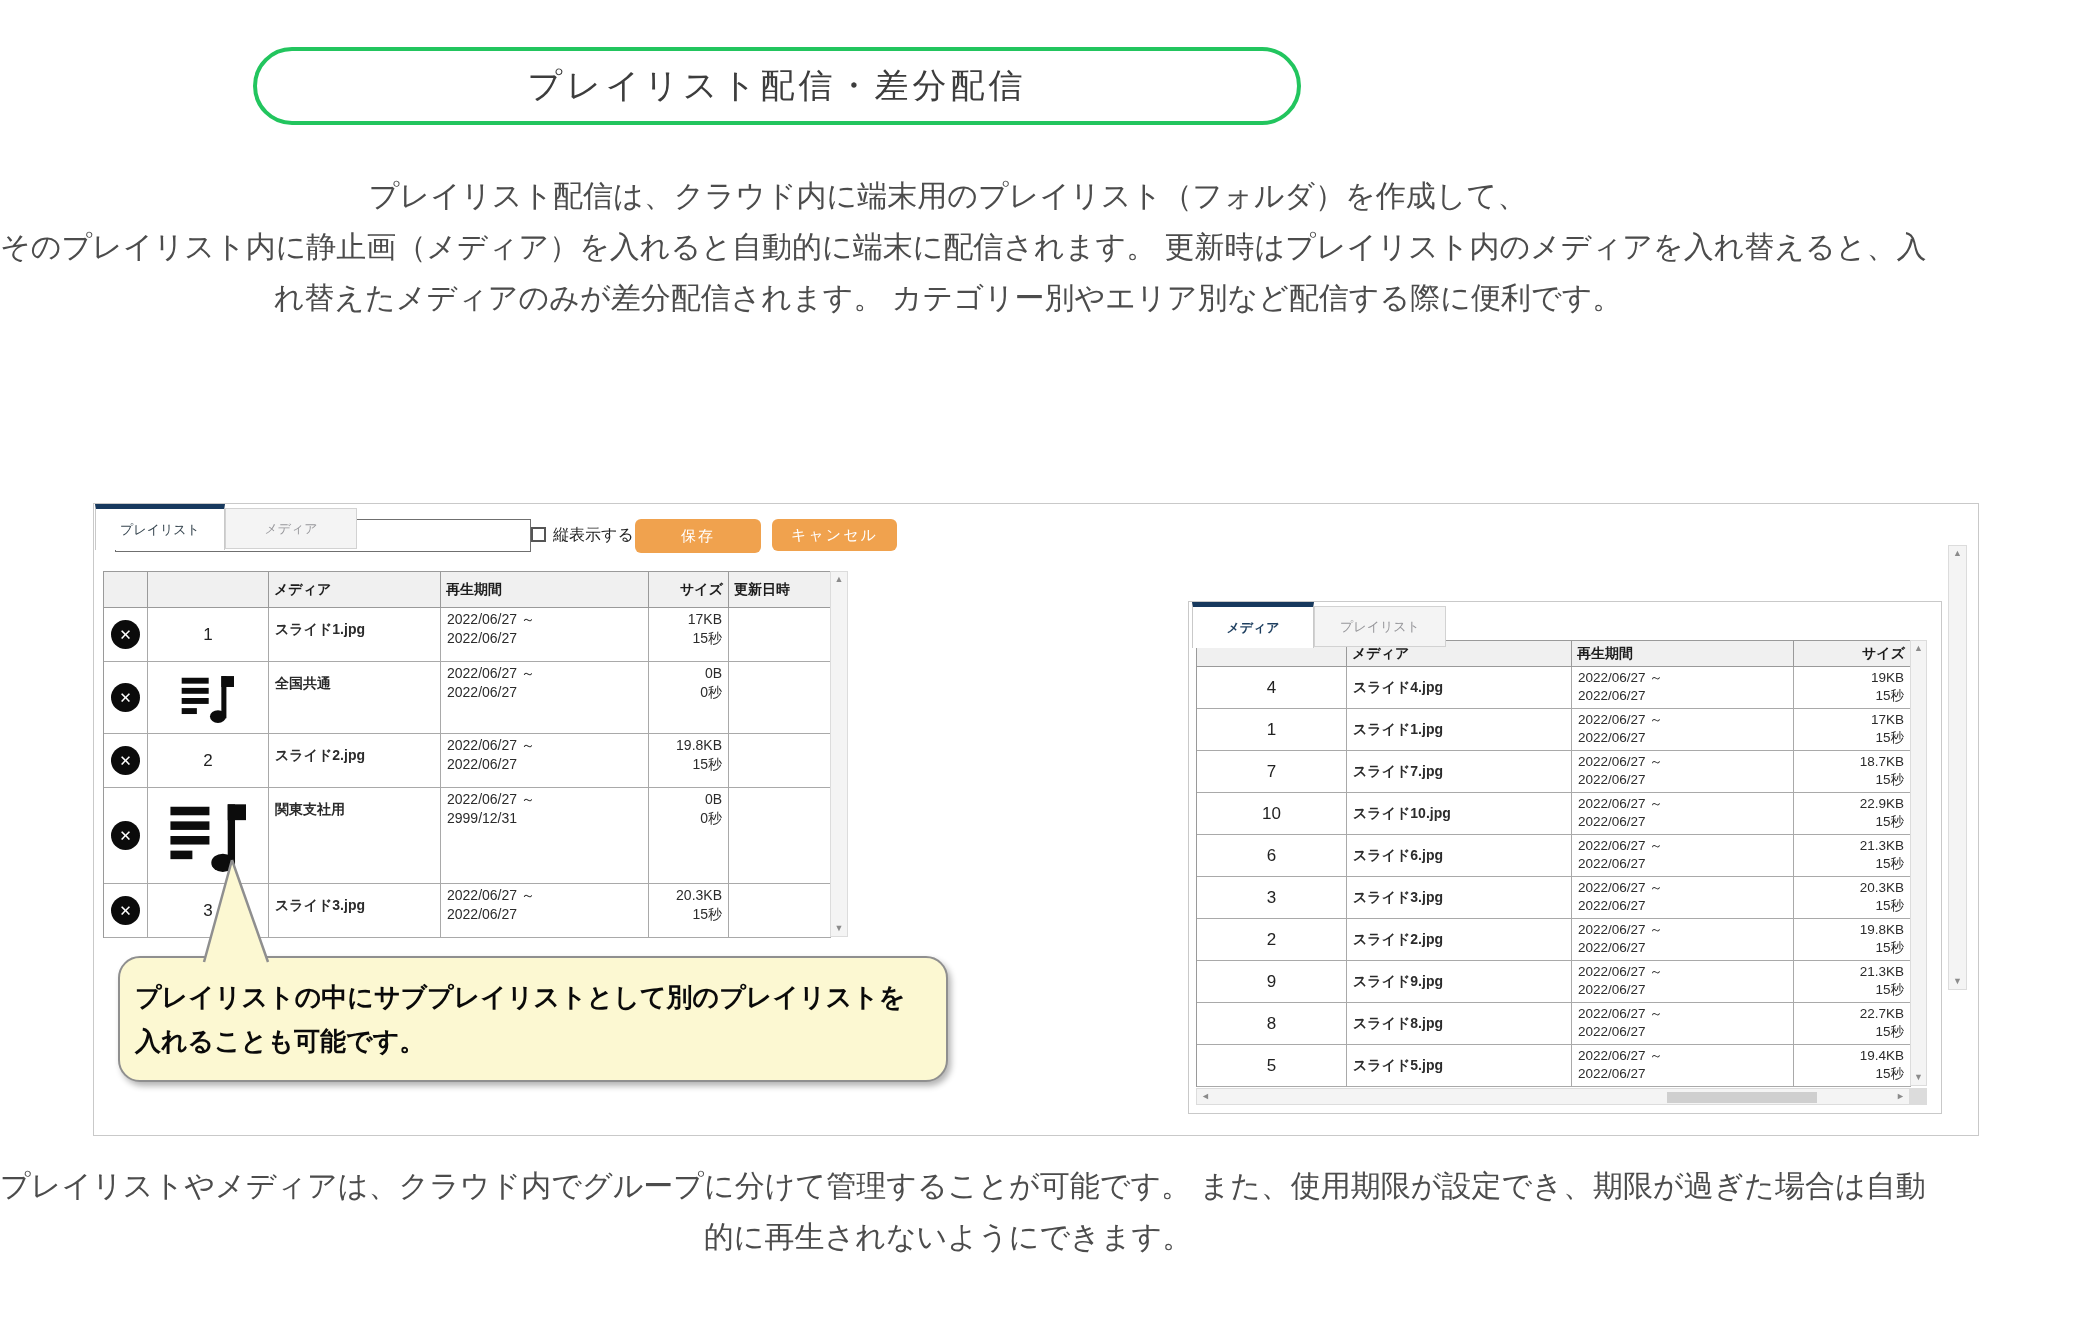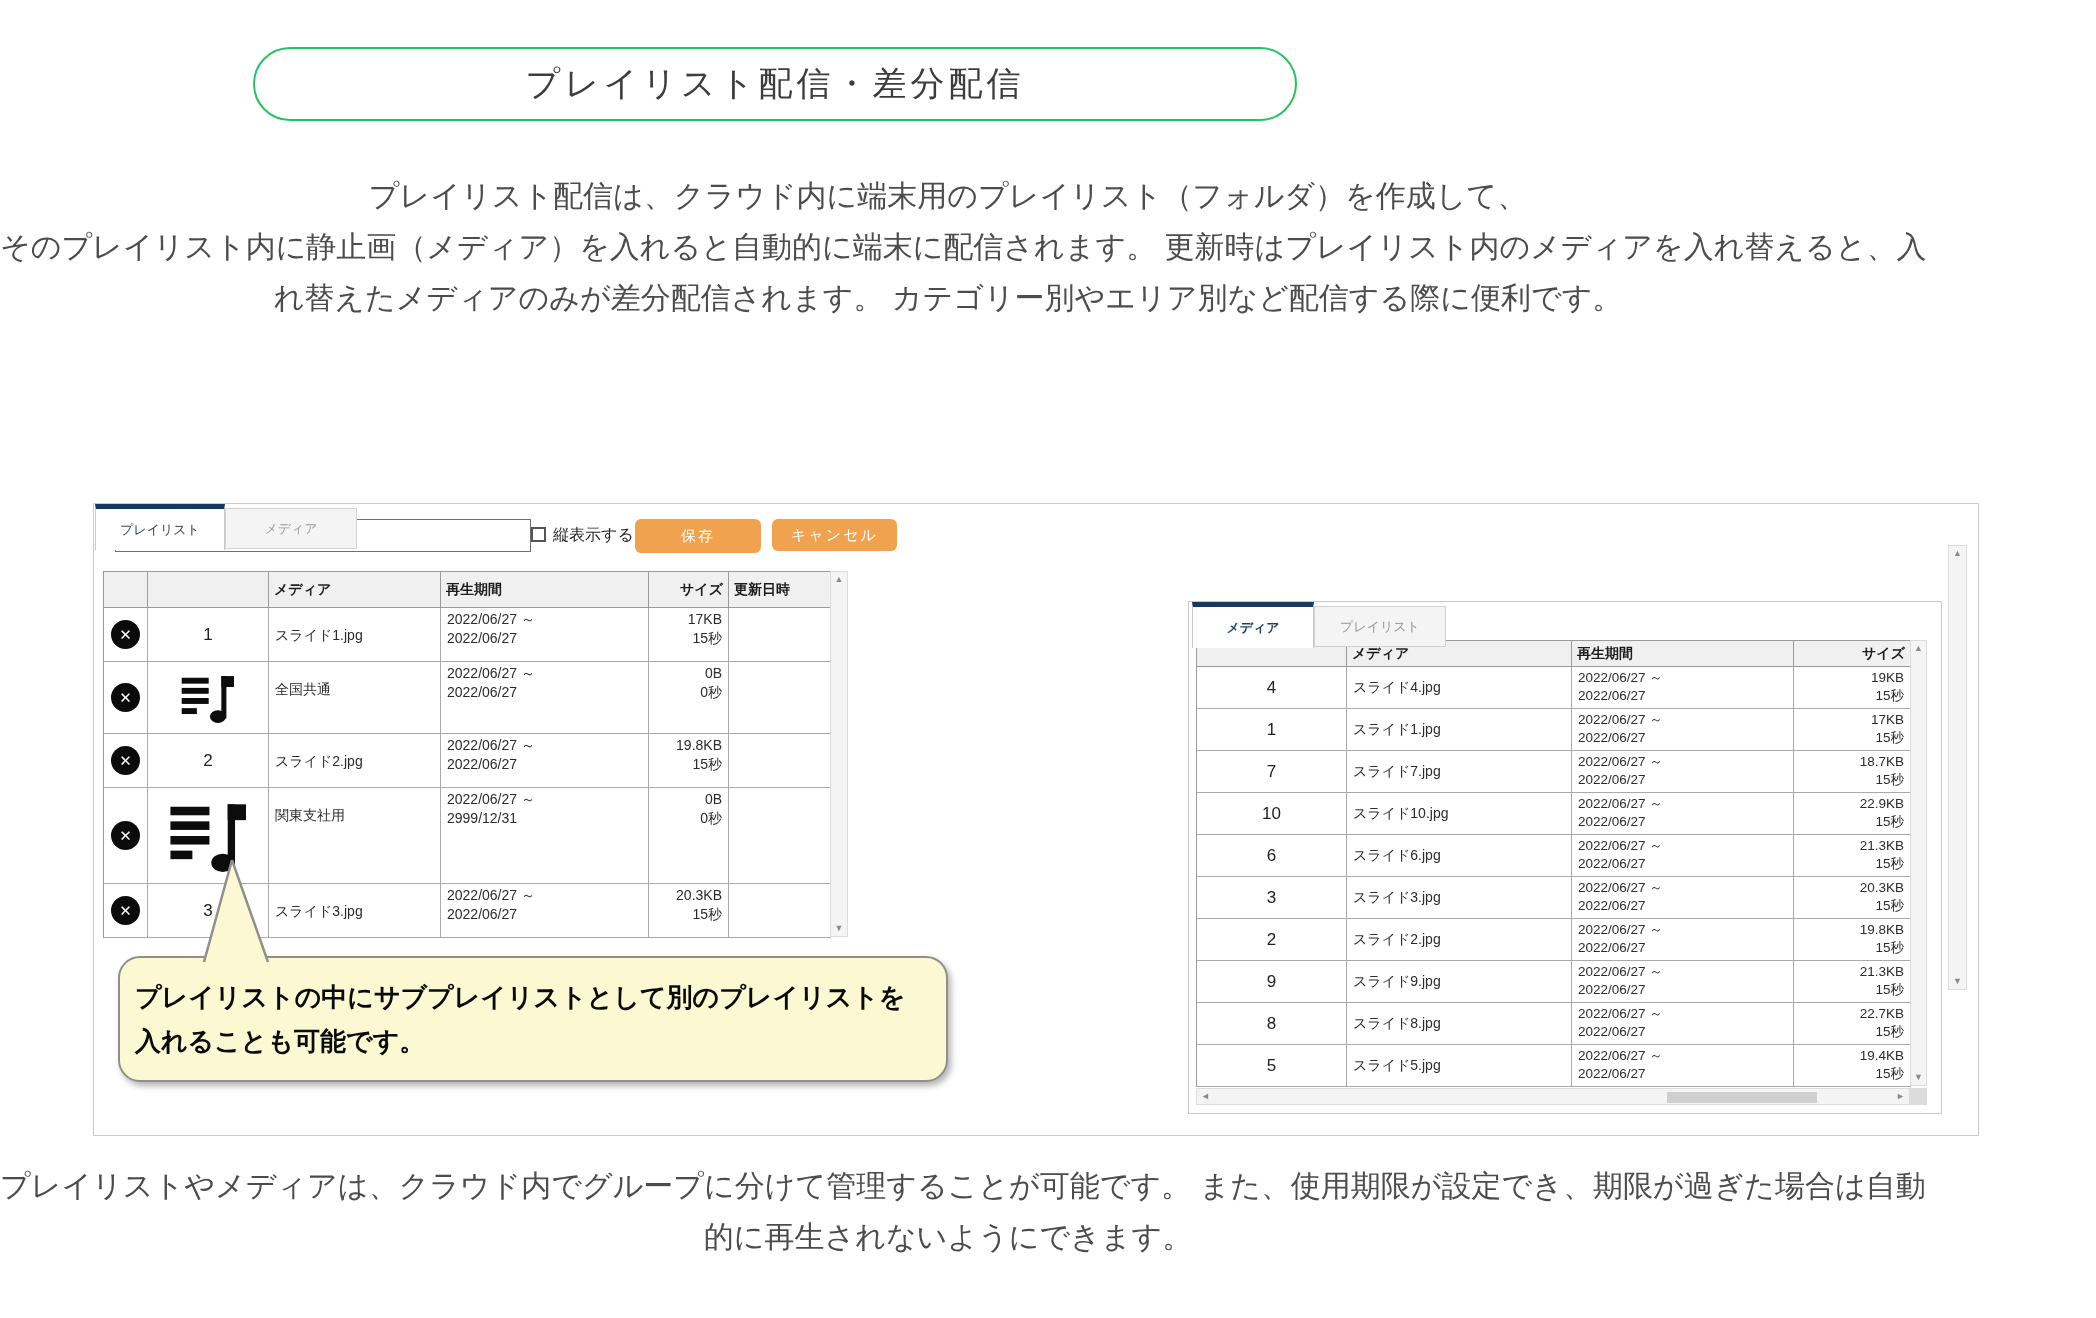--- a/index.html
+++ b/index.html
@@ -1,21 +1,21 @@
 <!DOCTYPE html>
 <html><head>
 <meta charset="utf-8">
 <style>
   html,body{width:2096px;height:1318px;margin:0;background:#fff;overflow:hidden;
     font-family:"Liberation Sans","DejaVu Sans",sans-serif;}
   body{position:relative;}
   .abs{position:absolute;}
 
   
-  .title-pill{left:253px;top:47px;width:1040px;height:70px;border:2px solid #22c55e;
+  .title-pill{left:253px;top:47px;width:1040px;height:70px;border:4px solid #22c55e;
     border-radius:40px;display:flex;align-items:center;justify-content:center;}
   .title-pill span{font-size:34px;color:#3d3d3d;letter-spacing:4px;}
 
   
   .para{left:0;width:1896px;text-align:center;color:#4c4c4c;font-size:30px;line-height:51px;white-space:nowrap;}
   .intro{top:170px;}
   .outro{top:1160px;}
 
   
   .frame{left:93px;top:503px;width:1884px;height:631px;border:1px solid #c9c9c9;background:#fff;}
@@ -40,21 +40,21 @@
   .btn-cancel{left:772px;top:519px;width:125px;height:32px;}
 
   
   .tbl{background:#fff;border-top:1px solid #9a9a9a;border-left:1px solid #9a9a9a;}
   .hrow,.trow{display:flex;}
   .hcell{background:#f0f0f0;font-weight:bold;font-size:14px;color:#1c1c1c;border-right:1px solid #9a9a9a;
     border-bottom:1px solid #9a9a9a;box-sizing:border-box;padding:0 5px;display:flex;align-items:center;white-space:nowrap;overflow:hidden;}
   .cell{border-right:1px solid #a9a9a9;border-bottom:1px solid #a9a9a9;box-sizing:border-box;
     font-size:14px;color:#2b2b2b;overflow:hidden;}
   .center{display:flex;align-items:center;justify-content:center;}
-  .media{padding:19px 6px;}
+  .media{padding:13px 6px;font-weight:bold;}
   .two{display:flex;flex-direction:column;line-height:19px;padding:2px 6px;}
   .size{align-items:flex-end;text-align:right;}
   .num{font-size:17px;color:#222;}
 
   
   .ltable{left:103px;top:571px;}
   .lc0{width:44px;}.lc1{width:121px;}.lc2{width:172px;}.lc3{width:208px;}.lc4{width:80px;}.lc5{width:102px;}
   .lc4.hcell{justify-content:flex-end;}
   .ltable .hrow .hcell{height:36px;}
   #left-rows .trow:nth-child(1){height:54px;}

